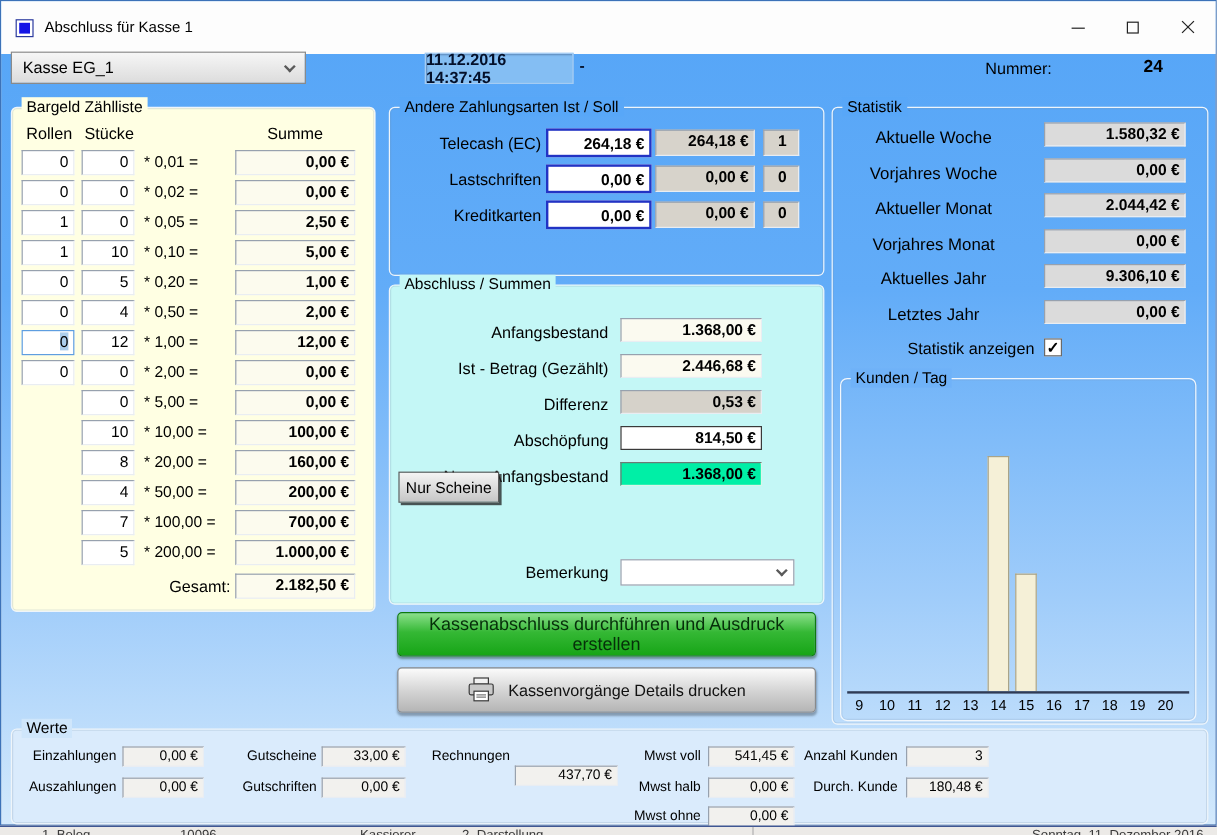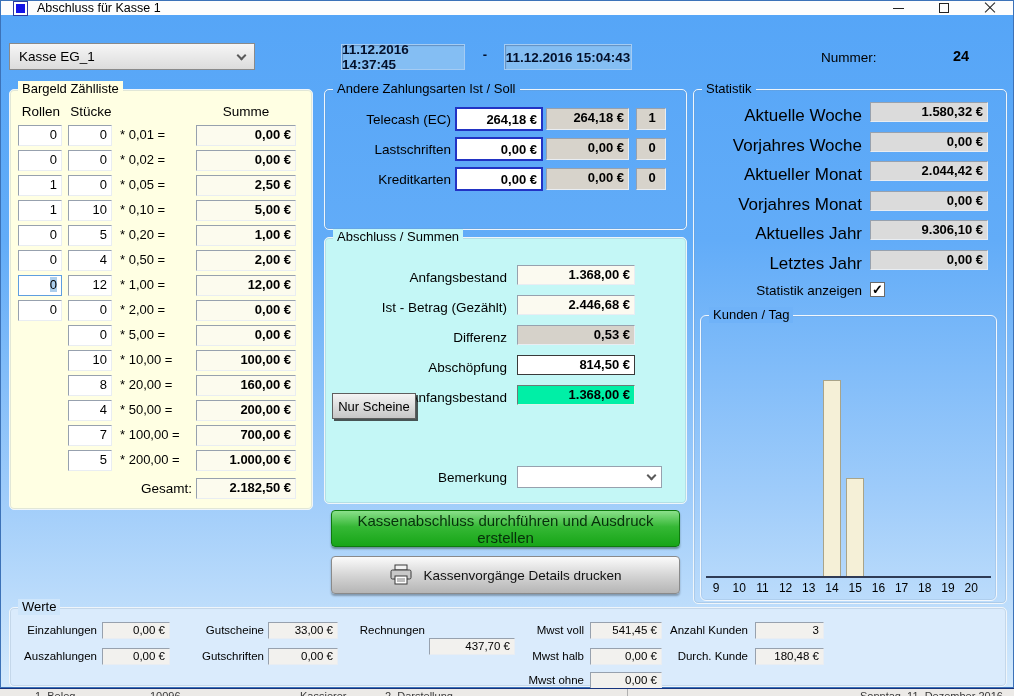--- a/index.html
+++ b/index.html
@@ -2,21 +2,21 @@
 <html><head>
 <meta charset="utf-8">
 <style>
   * { box-sizing: border-box; margin:0; padding:0; }
   html,body { width:1014px; height:696px; overflow:hidden; }
   body { font-family:"Liberation Sans", sans-serif; font-size:13px; color:#000; background:#ECEAE7; }
   #stage { position:relative; width:1014px; height:696px; }
 
   
   .window { position:absolute; left:0; top:0; width:1014px; height:688px; border:1px solid #3C72B8; background:linear-gradient(180deg,#55A5F7 0%,#62ACF8 35%,#9FCCFA 72%,#D3E9FC 100%); }
-  .titlebar { position:absolute; left:0; top:0; width:100%; height:14px; background:#FDFDFD; display:flex; align-items:center; }
+  .titlebar { position:absolute; left:0; top:0; width:100%; height:44px; background:#FDFDFD; display:flex; align-items:center; }
   .app-icon { width:15px; height:15px; margin-left:12px; border:1px solid #2B3A9E; background:#FFF; position:relative; }
   .app-icon::after { content:""; position:absolute; left:2px; top:2px; width:9px; height:9px; background:#1414E6; }
   .title-text { margin-left:9px; font-size:12.5px; }
   .tb-spacer { flex:1; }
   .tb-btn { width:46px; height:30px; display:flex; align-items:center; justify-content:center; cursor:pointer; }
   .glyph-min { width:11px; height:1px; background:#222; }
   .glyph-max { width:10px; height:10px; border:1px solid #222; }
   .glyph-close { position:relative; width:12px; height:12px; }
   .glyph-close::before,.glyph-close::after { content:""; position:absolute; left:-1px; top:5px; width:14px; height:1px; background:#222; }
   .glyph-close::before { transform:rotate(45deg); }
@@ -82,21 +82,21 @@
 
   
   .btn-green { position:absolute; left:330px; top:509px; width:349px; height:37px; border-radius:4px; background:linear-gradient(#8BE08B,#35B835 45%,#17A517); border:1px solid #0D7A0D; box-shadow:0 2px 2px rgba(0,40,0,.4); font-size:15px; color:#06300A; font-family:"Liberation Sans",sans-serif; cursor:pointer; }
   .btn-print { position:absolute; left:330px; top:555px; width:349px; height:38px; border-radius:4px; background:linear-gradient(#FBFBFB,#D2D2D2 55%,#B5B5B5); border:1px solid #8A8A8A; box-shadow:0 2px 2px rgba(0,0,0,.3); font-size:13.5px; color:#111; font-family:"Liberation Sans",sans-serif; cursor:pointer; display:flex; align-items:center; justify-content:center; gap:10px; }
 
   
   .gb-statistik { left:692px; top:88px; width:314px; height:515px; }
   .gb-statistik .gb-label { background:#58A7F8; }
   #stat-rows { position:absolute; left:0; top:10px; width:100%; }
   .strow { position:relative; height:29.5px; }
-  .strow .stlabel { position:absolute; left:0; top:6px; width:168px; text-align:right; font-size:17px; }
+  .strow .stlabel { position:absolute; left:0; top:6px; width:168px; text-align:center; font-size:14px; }
   .strow .stval { left:176px; top:2px; width:118px; height:20px; background:#DBDBDB; font-weight:bold; padding-top:1px; }
   .stat-check-row { position:absolute; left:0; top:190px; width:100%; height:22px; }
   .stat-check-lbl { position:absolute; left:0; top:3px; width:168px; text-align:right; font-size:13.5px; }
   .checkbox { position:absolute; left:176px; top:2px; width:15px; height:15px; background:#FFF; border:1px solid #6A6A6A; font-size:13px; font-weight:bold; line-height:13px; text-align:center; cursor:pointer; }
 
   
   .gb-kunden { position:absolute; left:699px; top:314px; width:297px; height:286px; border:1px solid #F2F7FC; border-radius:6px; box-shadow:inset 0 0 0 1px rgba(120,145,175,.18); }
   .gb-kunden .gb-label { background:#6FB2F8; }
   .axis-x { position:absolute; left:5px; top:260px; width:285px; height:2px; background:#2F3B55; }
   .bar { position:absolute; background:#F5F0D7; border:1px solid #A9A489; border-bottom:none; }
@@ -131,23 +131,22 @@
         </div>
       <div class="tb-btn">
           <div class="glyph-close"></div>
         </div>
     </div>
 
     <div class="combo">
       <div class="ctext">Kasse EG_1</div>
       <div class="chev"></div>
     </div>
-    <div class="datefield" style="left:340px; width:124px;">11.12.2016 14:37:45</div>
+    <div class="datefield" style="left:353px; width:124px;">11.12.2016 14:37:45</div>
     <div class="date-sep">-</div>
-    <div class="datefield" style="left:503px; width:128px;">11.12.2016 15:04:43</div>
     <div class="lbl-nummer">Nummer:</div>
     <div class="val-nummer">24</div>
 
     <div class="groupbox gb-bargeld">
       <div class="gb-label">Bargeld Zählliste</div>
       <div class="bg-head" style="left:8px; width:46px;">Rollen</div>
       <div class="bg-head" style="left:58px; width:46px;">Stücke</div>
       <div class="bg-head" style="left:186px; width:100px;">Summe</div>
       <div id="bargeld-rows">
           <div class="brow">

